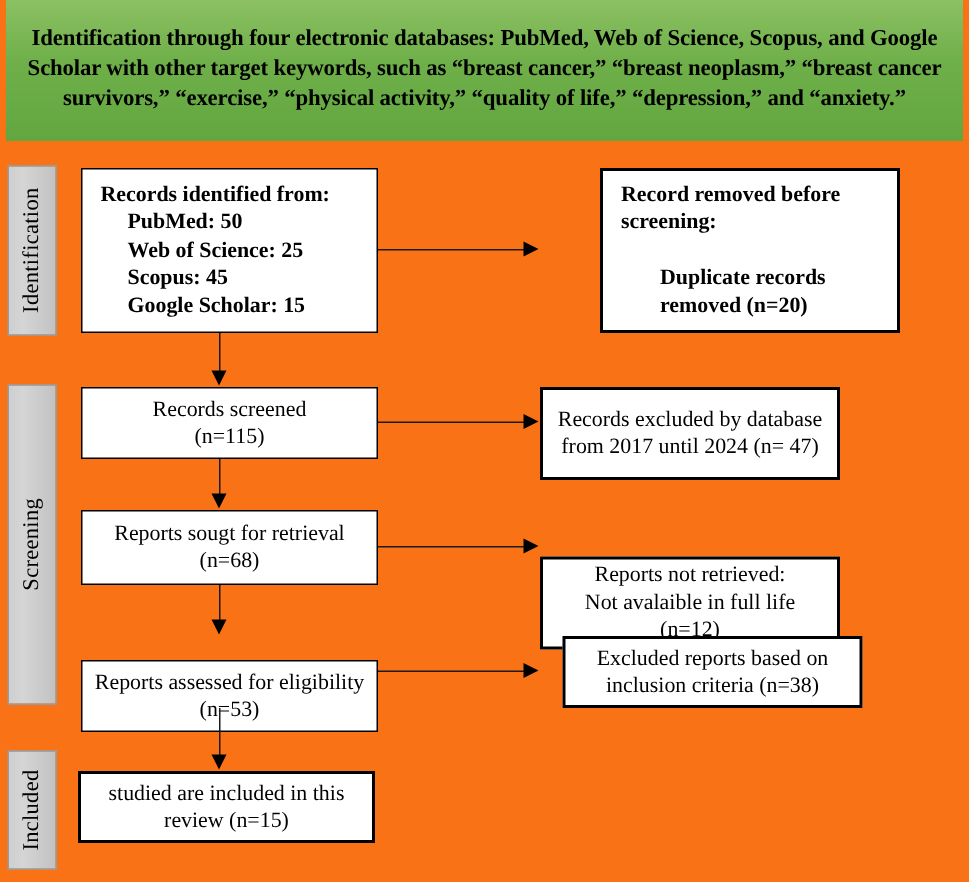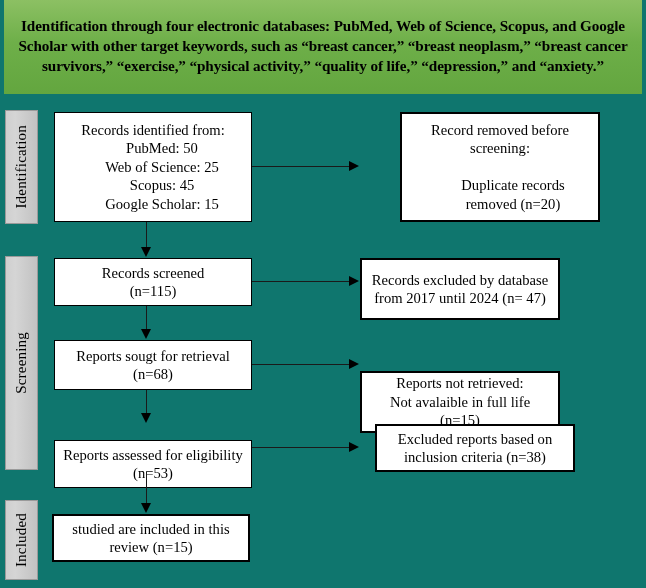--- a/index.html
+++ b/index.html
@@ -10,21 +10,21 @@
   body {
     font-family: "Liberation Serif", "DejaVu Serif", serif;
     color: #000000;
   }
 
   #diagram {
     position: relative;
     width: 646px;
     height: 588px;
     overflow: hidden;
-    background: #0f766e;
+    background: #f97316;
   }
 
   
   .banner {
     position: absolute;
     left: 4px;
     top: 0px;
     width: 638px;
     height: 94px;
     background: linear-gradient(to bottom, #8cc063 0%, #6eaf49 45%, #63a63f 100%);
@@ -73,21 +73,21 @@
     border: 1.6px solid #000000;
     display: flex;
     flex-direction: column;
     justify-content: center;
     font-size: 14.6px;
     line-height: 1.26;
   }
   .box.thick { border-width: 2.4px; }
   .box .ln { display: block; white-space: pre; }
   .box.center { text-align: center; padding: 0 2px; }
-  .box.left   { text-align: center; padding: 0 12px; }
+  .box.left   { text-align: left; padding: 0 12px; font-weight: bold; }
 
   .indent1 { padding-left: 18px; }
   .indent2 { padding-left: 26px; }
 
   
   #box-identified  { left: 54px; top: 112px; width: 198px; height: 110px; }
   #box-screened    { left: 54px; top: 258px; width: 198px; height: 48px; }
   #box-sought      { left: 54px; top: 340px; width: 198px; height: 50px; }
   #box-assessed    { left: 54px; top: 424px; width: 198px; height: 48px; margin-top: 16px; }
   #box-included    { left: 52px; top: 514px; width: 198px; height: 48px; }
@@ -200,21 +200,21 @@
   </div>
 
   <div class="box center thick" id="box-excluded-db">
     <span class="ln">Records excluded by database</span>
     <span class="ln">from 2017 until 2024 (n= 47)</span>
   </div>
 
   <div class="box center thick" id="box-notretr">
     <span class="ln">Reports not retrieved:</span>
     <span class="ln">Not avalaible in full life</span>
-    <span class="ln">(n=15)</span>
+    <span class="ln">(n=12)</span>
   </div>
 
   <div class="box center thick" id="box-excl-incl">
     <span class="ln">Excluded reports based on</span>
     <span class="ln">inclusion criteria (n=38)</span>
   </div>
 
   <div class="h-line" id="hl-1"></div>
   <div class="arrow-right" id="ar-1"></div>
 

